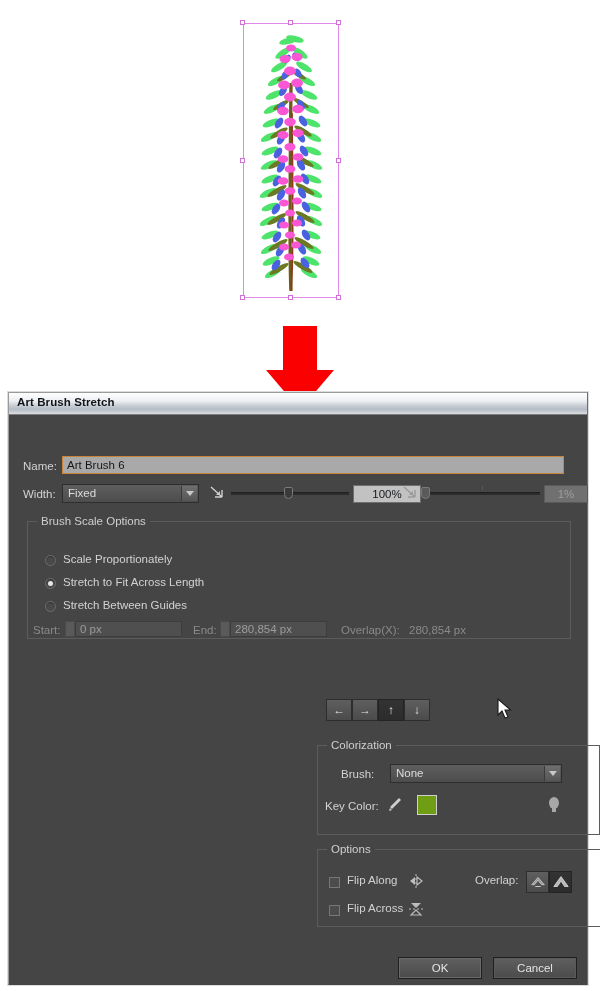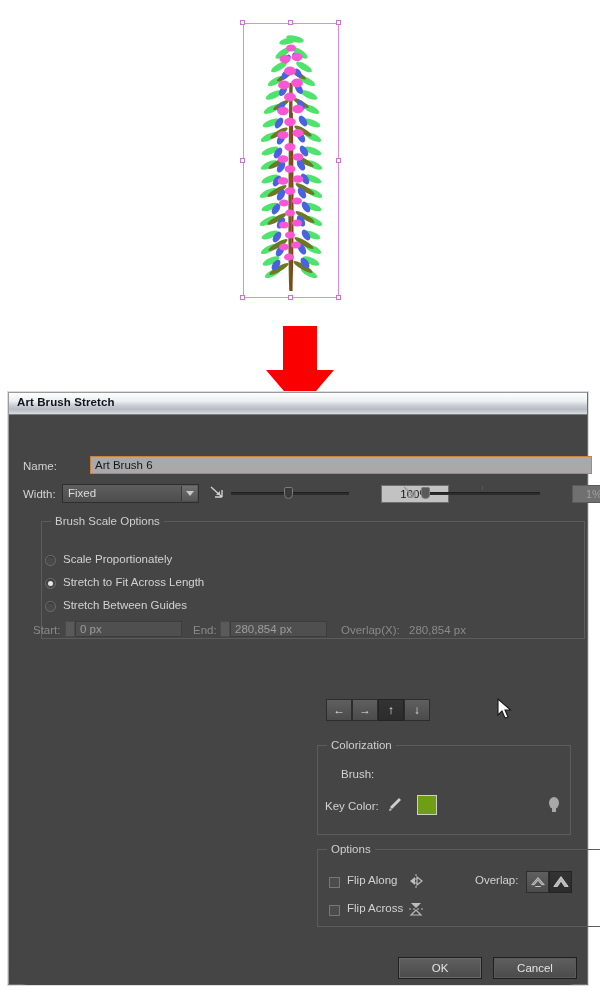--- a/index.html
+++ b/index.html
@@ -40,30 +40,30 @@
   }
   #titlebar {
     position: relative; height: 22px;
     background: linear-gradient(to bottom,#fefefe 0%,#eceff2 38%,#c9ced4 60%,#b6bcc4 78%,#d9dde1 100%);
     border-bottom: 1px solid #7d7d7d;
   }
   #titlebar .title {
     position: absolute; left: 8px; top: 3px;
     font-size: 11.5px; font-weight: bold; color: #111418; letter-spacing: .1px;
   }
-  #dlg-body { position: relative; width: 100%; height: 570px; background:#454545;border-radius:19px; }
+  #dlg-body { position: relative; width: 100%; height: 570px; background:#454545; }
 
   
   .lbl { color:#d2d2d2; font-size: 11.5px; white-space: nowrap; }
   .lbl-dim { color:#8a8a8a; font-size: 11.5px; white-space: nowrap; }
 
   
   .text-input {
     background:#a9a9a9; border:1px solid #c9833b; color:#15181c;
-    font-size:11.5px; padding:1px 4px; line-height:15px; height:18px;margin-left:28px;
+    font-size:11.5px; padding:1px 4px; line-height:15px; height:18px;
   }
   .select {
     position:relative; background: linear-gradient(to bottom,#5e5e5e,#4d4d4d);
     border:1px solid #2e2e2e; height:19px; color:#dcdcdc; font-size:11.5px;
     padding:2px 22px 0 5px;
   }
   .select .arrowbtn {
     position:absolute; right:1px; top:1px; bottom:1px; width:16px;
     background: linear-gradient(to bottom,#6e6e6e,#565656);
     border-left:1px solid #3a3a3a;
@@ -510,21 +510,21 @@
 
       <svg style="position:absolute;left:393px;top:69px;width:18px;height:18px;" viewBox="0 0 18 18">
         <path d="M2 3 L13 13 M13 13 L13 6 M13 13 L6 13" stroke="#9a9a9a" stroke-width="1.4" fill="none"></path>
         <path d="M11 7 L11 11 L7 11 Z" fill="#9a9a9a"></path>
       </svg>
       <div class="slider-track" style="left:414px;top:77px;width:117px;"></div>
       <div class="tick" style="left:473px;top:71px;"></div>
       <div class="slider-thumb light" style="left:412px;top:72px;"></div>
       <div class="text-input" style="position:absolute;left:535px;top:70px;width:44px;background:#707070;border:1px solid #5a5a5a;color:#9e9e9e;text-align:center;padding:1px 2px;">1%</div>
 
-      <div class="group" style="left:32px;top:106px;width:544px;height:118px;">
+      <div class="group" style="left:18px;top:106px;width:544px;height:118px;">
         <span class="gtitle">Brush Scale Options</span>
       </div>
 
       <div class="radio" style="left:36px;top:140px;"></div>
       <div class="lbl" style="position:absolute;left:54px;top:138px;">Scale Proportionately</div>
 
       <div class="radio on" style="left:36px;top:163px;"></div>
       <div class="lbl" style="position:absolute;left:54px;top:161px;">Stretch to Fit Across Length</div>
 
       <div class="radio" style="left:36px;top:186px;"></div>
@@ -551,24 +551,30 @@
         <span>↑</span>
       </div>
       <div class="btn" style="left:395px;top:284px;width:26px;height:22px;">
         <span>↓</span>
       </div>
 
       <svg style="position:absolute;left:488px;top:283px;width:16px;height:22px;" viewBox="0 0 16 22">
         <path d="M1 1 L1 17 L5 13 L8 20 L11 19 L8 12 L13.5 12 Z" fill="#ffffff" stroke="#1b1b1b" stroke-width="1.1"></path>
       </svg>
 
-      <div class="group" style="left:308px;top:330px;width:254px;height:90px;">
+      <div class="group" style="left:308px;top:330px;width:283px;height:90px;">
         <span class="gtitle">Colorization</span>
       </div>
       <div class="lbl" style="position:absolute;left:332px;top:353px;">Brush:</div>
+      <div class="select" style="position:absolute;left:381px;top:349px;width:172px;">
+        <span>None</span>
+        <span class="arrowbtn">
+            <i class="caret"></i>
+          </span>
+      </div>
 
       <div class="lbl" style="position:absolute;left:316px;top:385px;">Key Color:</div>
       <svg style="position:absolute;left:378px;top:381px;width:16px;height:18px;" viewBox="0 0 16 18">
         <path d="M12 2 L14 4 L7 11 L5 13 L3 11 L5 9 Z" fill="#cfcfcf"></path>
         <path d="M3 12 L2 15 L5 14 Z" fill="#cfcfcf"></path>
       </svg>
       <div class="swatch" style="left:408px;top:380px;width:20px;height:20px;background:#6f9e14;"></div>
       <svg style="position:absolute;left:538px;top:381px;width:14px;height:18px;" viewBox="0 0 14 18">
         <ellipse cx="7" cy="7" rx="5" ry="6" fill="#a8a8a8"></ellipse>
         <rect x="5" y="12" width="4" height="4" fill="#a8a8a8"></rect>

